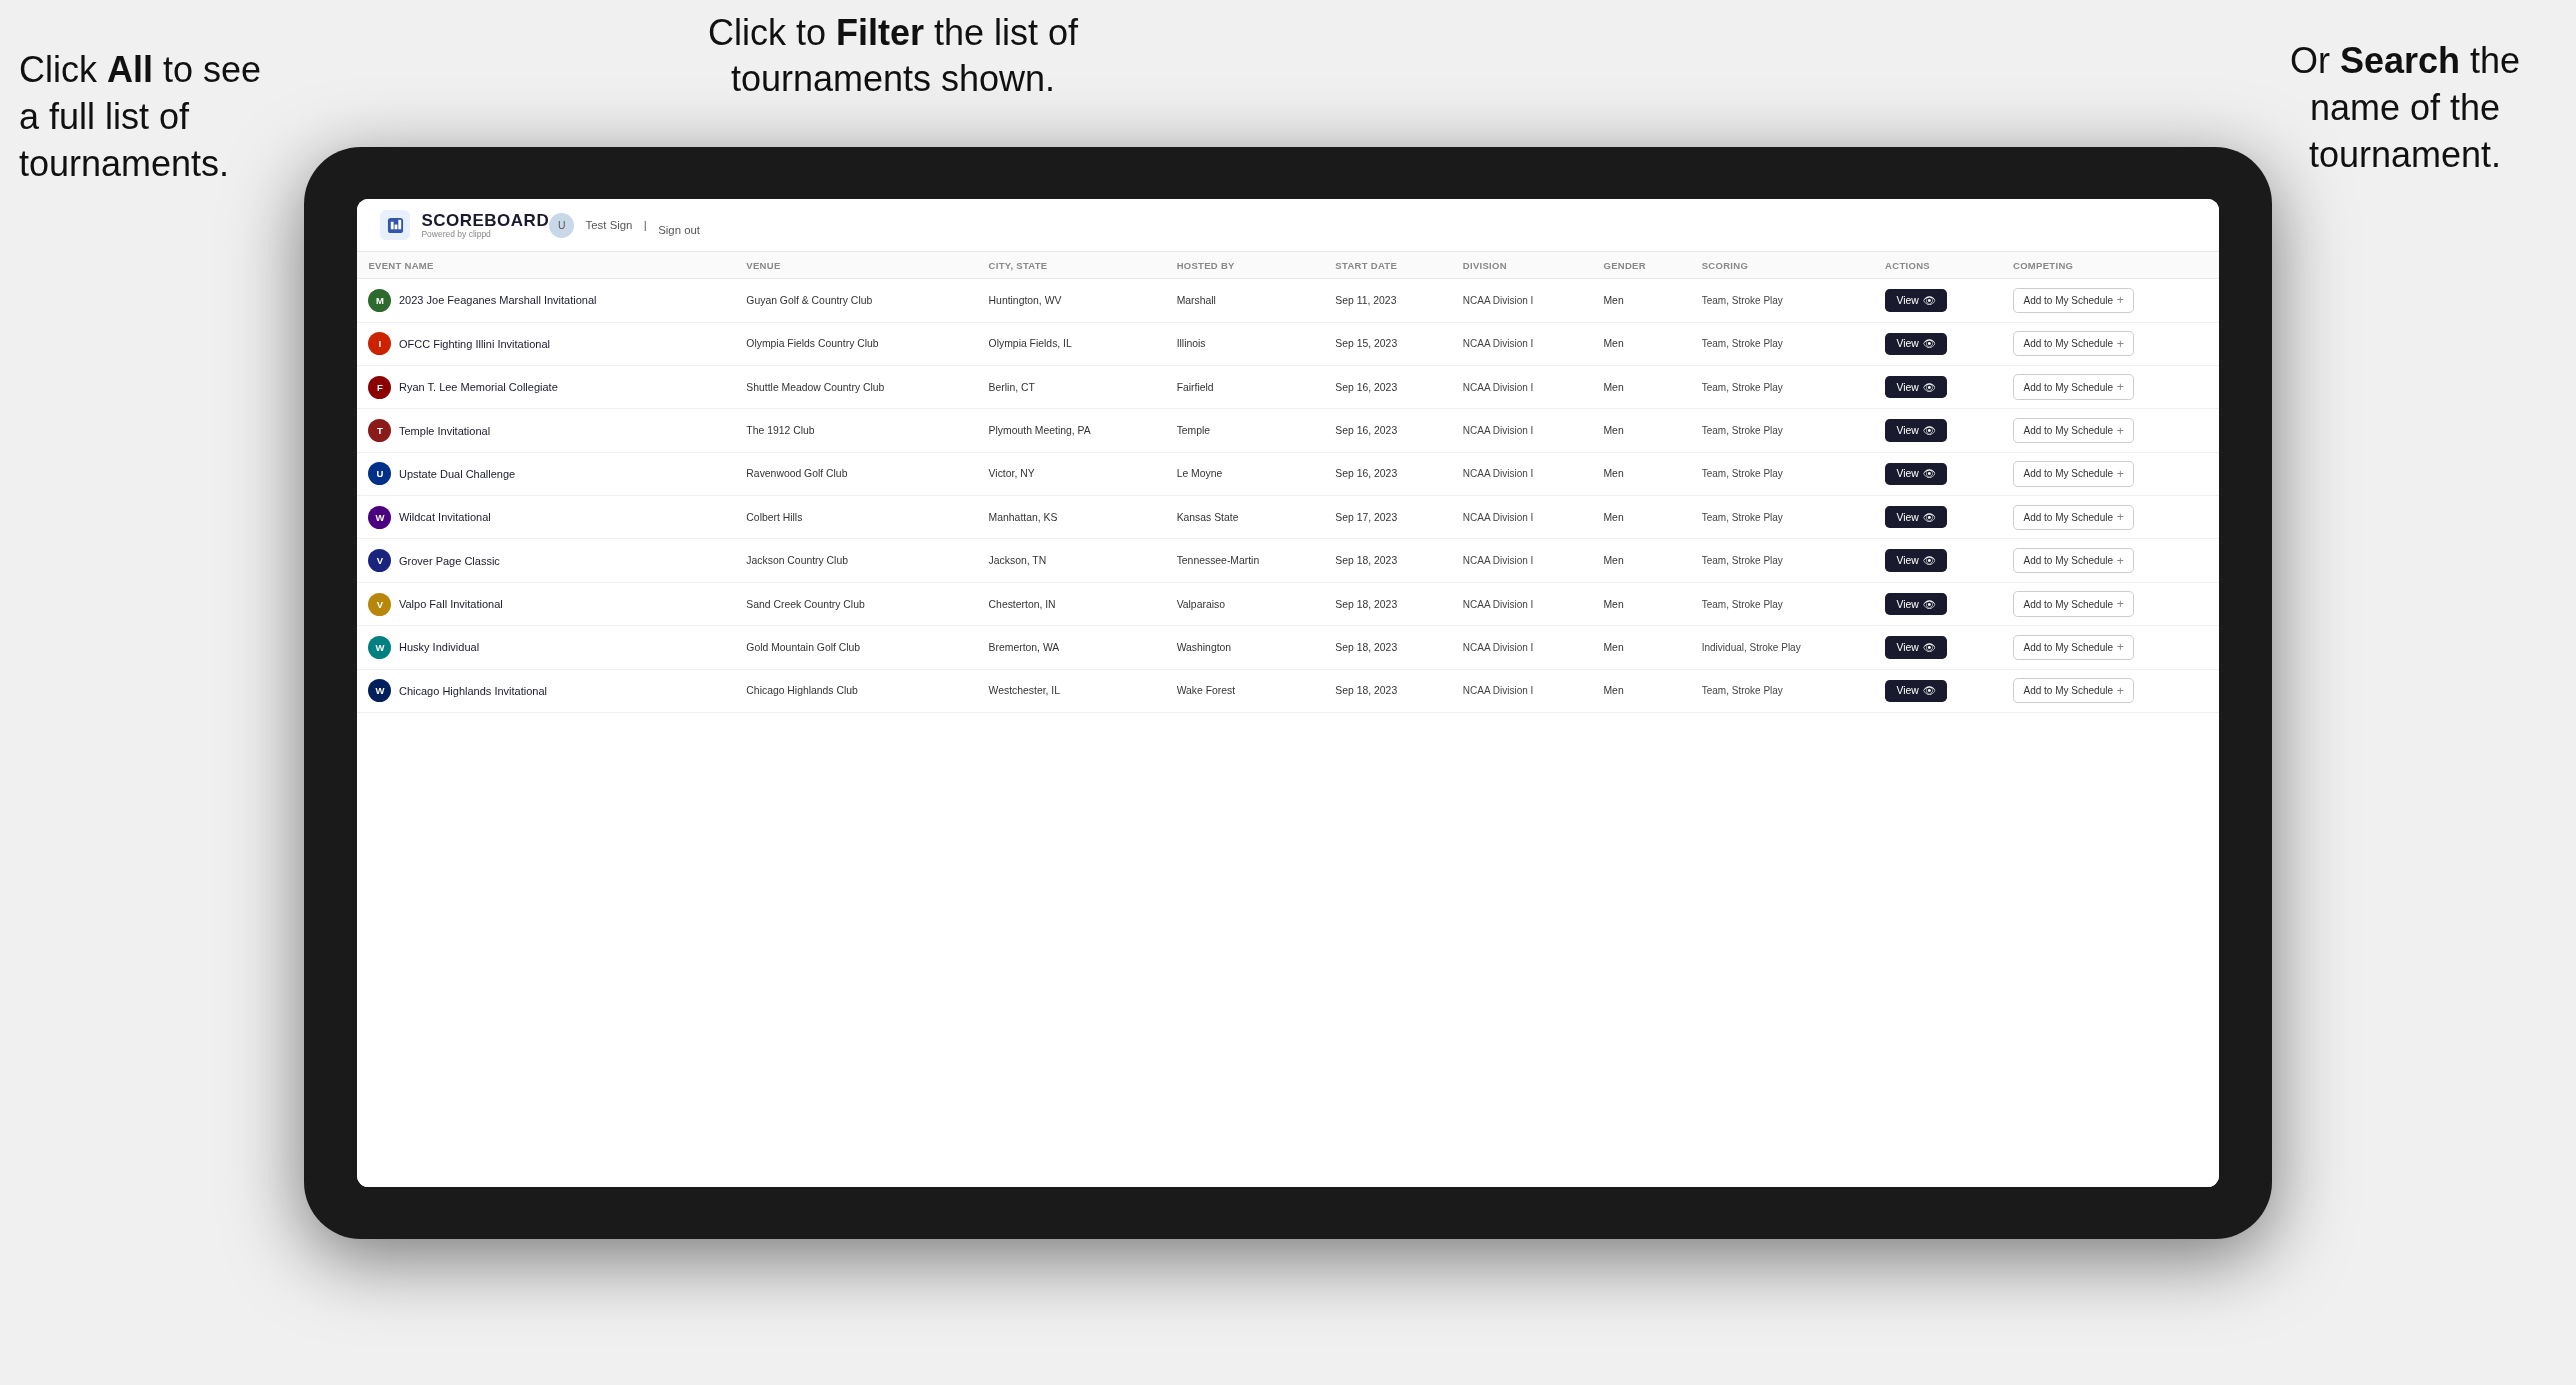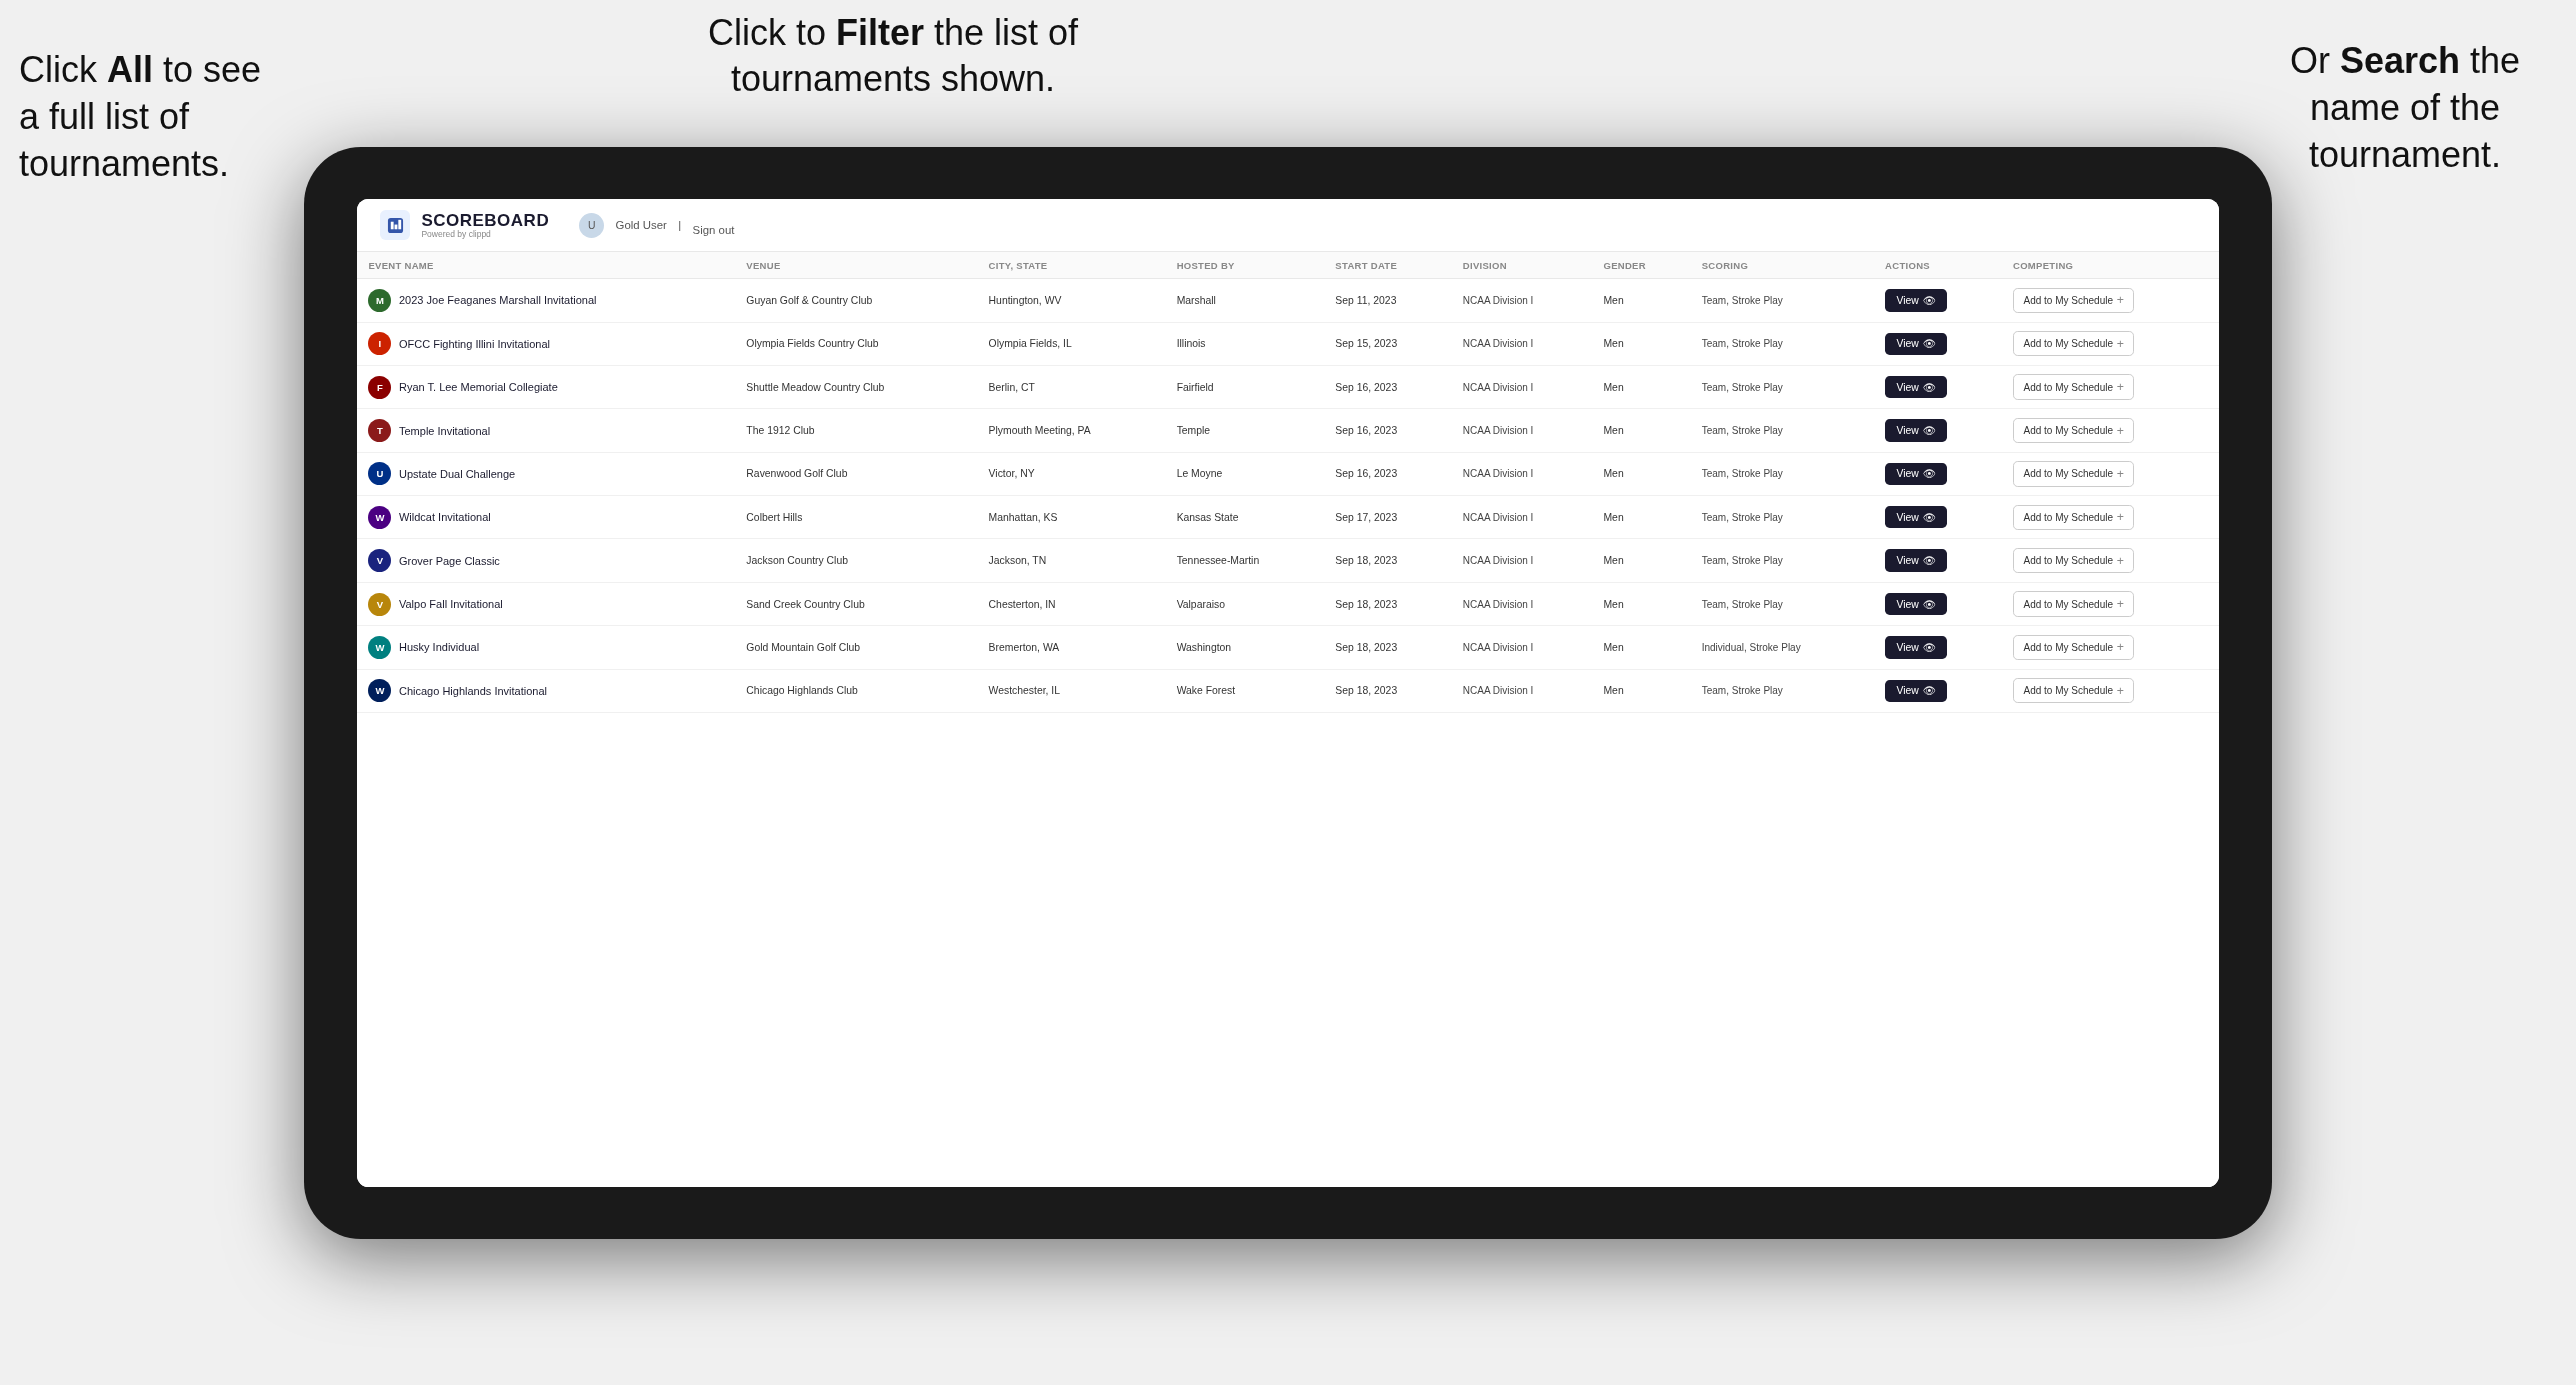--- a/index.html
+++ b/index.html
@@ -76,21 +76,20 @@
       display: flex;
       align-items: center;
       padding: 0 23px;
       border-bottom: 0.9px solid #e8e8e8;
       flex-shrink: 0;
     }
     .logo-area {
       display: flex;
       align-items: center;
       gap: 3.8px;
-      margin-right: 30px;
     }
     .logo-text {
       font-size: 17px;
       font-weight: 800;
       color: #1a1a2e;
       letter-spacing: 0.5px;
     }
     .logo-sub {
       font-size: 8.5px;
       color: #888;
@@ -366,21 +365,21 @@
         </div>
         <div>
           <span class="logo-text">SCOREBOARD</span>
           <span class="logo-sub">Powered by clippd</span>
         </div>
       </div>
 
 
       <div class="header-right">
         <div class="user-avatar">U</div>
-        <span>Gold User</span>
+        <span>Test Sign</span>
         <span>|</span>
         <span style="cursor:pointer;color:#555;margin-top:9px;">Sign out</span>
       </div>
     </div>
 
 
     <div class="table-container">
       <table>
         <thead>
           <tr>

